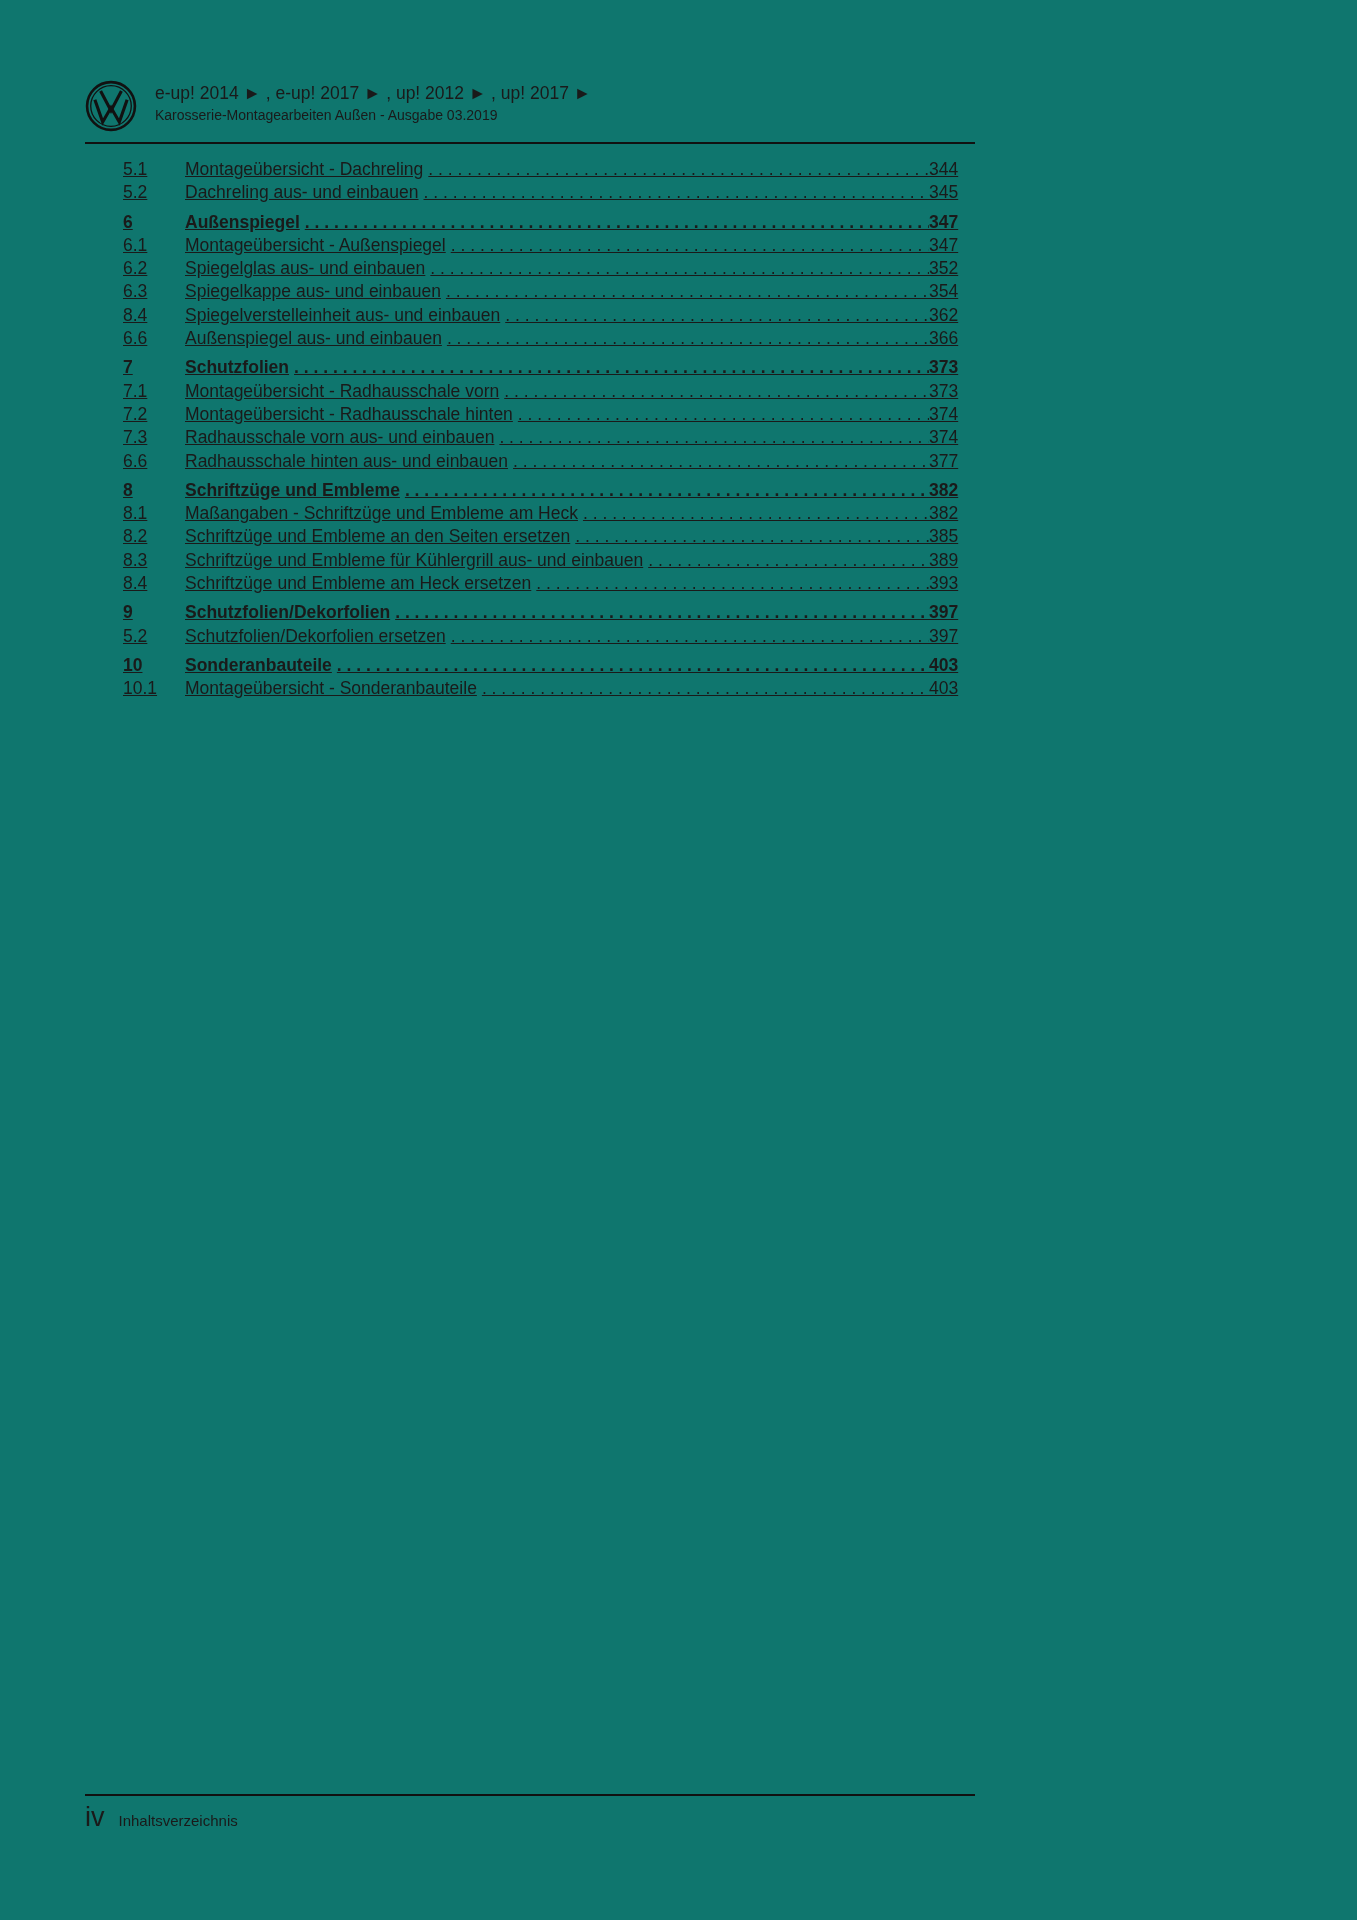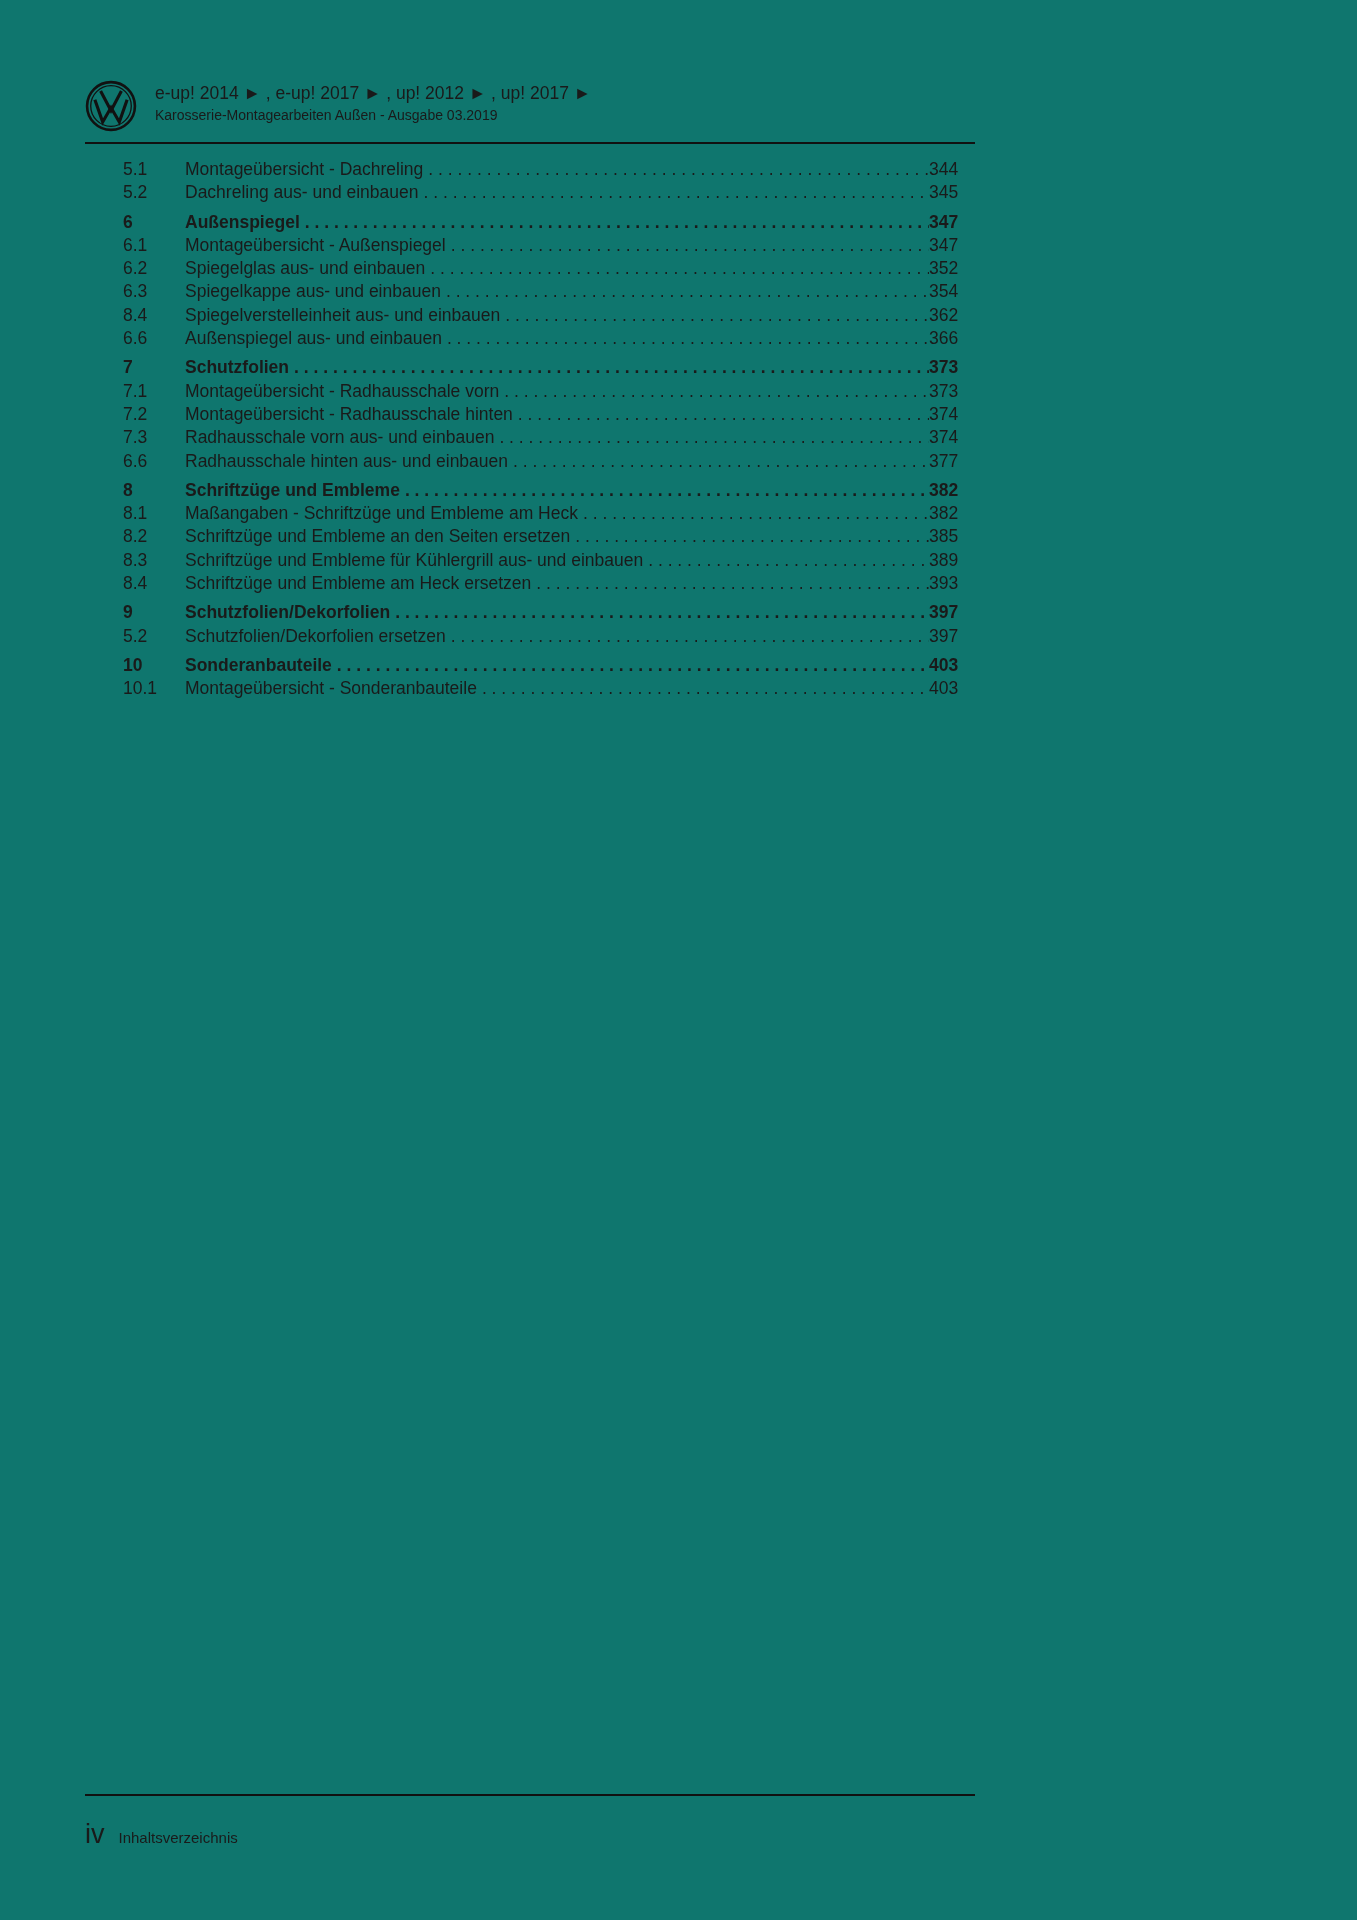--- a/index.html
+++ b/index.html
@@ -52,20 +52,21 @@
     width: 100%;
   }
 
   
   .toc {
     position: absolute;
     left: 123px;
     top: 158px;
     width: 852px;
     font-size: 17.5px;
+    text-decoration: underline;
   }
   .toc-row {
     display: flex;
     line-height: 23.3px;
     align-items: stretch;
   }
   .toc-row.gap { margin-top: 6px; }
   .toc-row.bold { font-weight: bold; }
   .toc-num {
     flex: 0 0 62px;
@@ -101,21 +102,21 @@
   }
   .footer-rule {
     border: 0;
     border-top: 2px solid #111;
     width: 100%;
   }
   .footer-text {
     display: flex;
     align-items: baseline;
     gap: 14px;
-    padding-top: 24px;
+    padding-top: 7px;
   }
   .footer-page {
     font-size: 27px;
     line-height: 28px;
   }
   .footer-section {
     font-size: 15px;
   }
 </style>
 </head>

